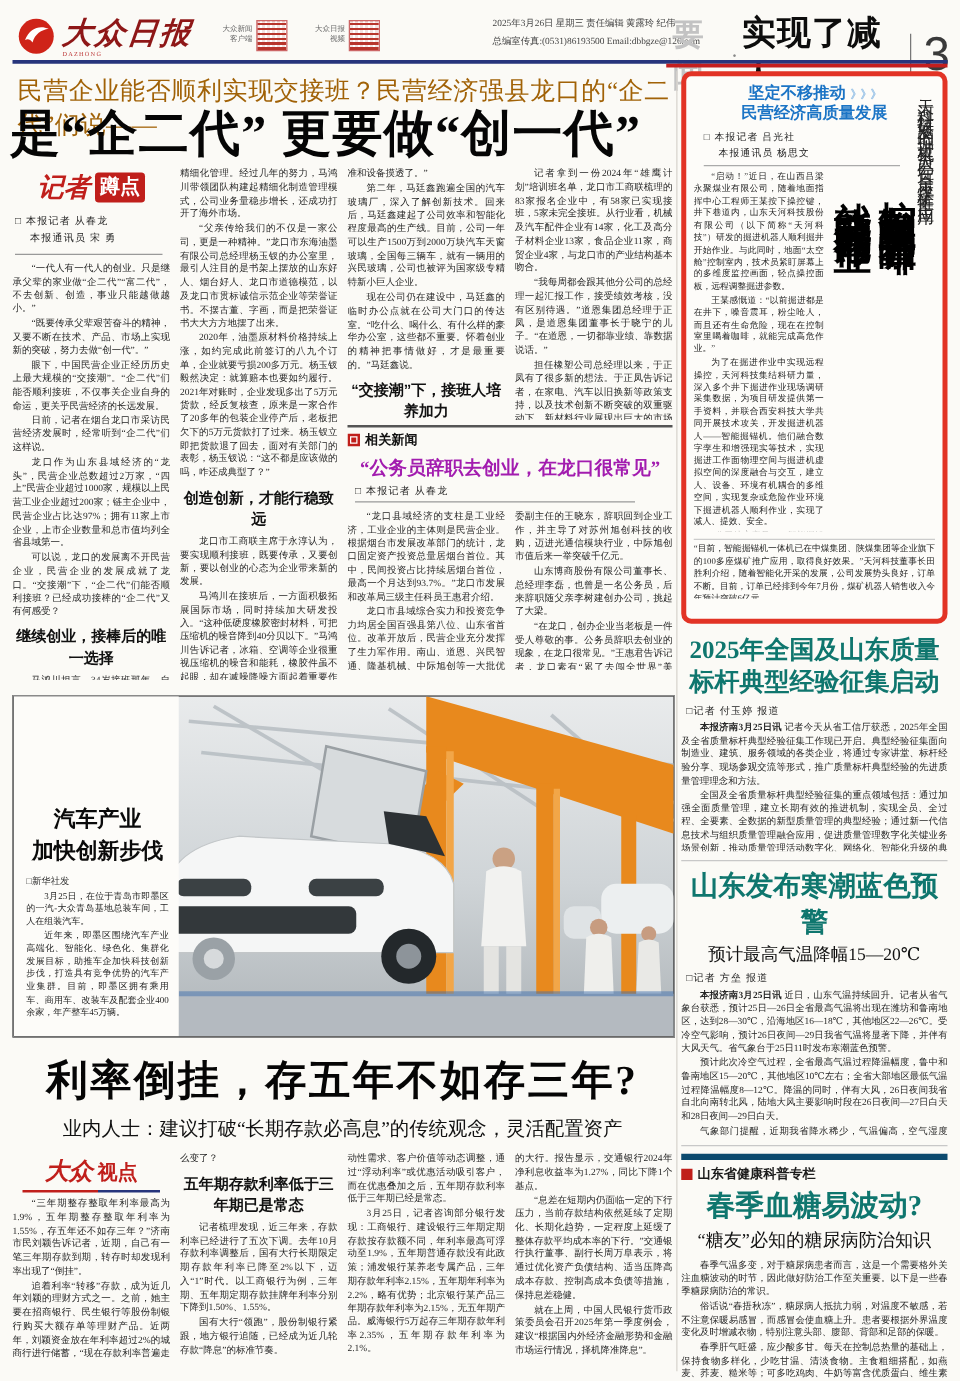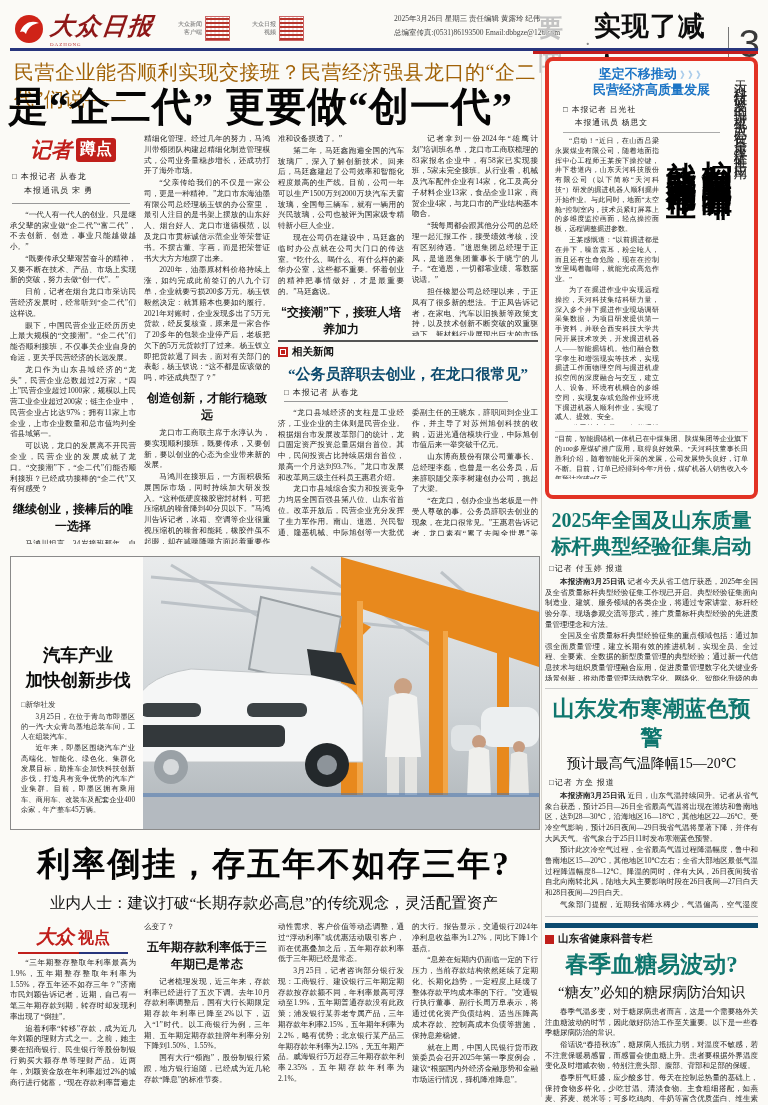--- a/index.html
+++ b/index.html
@@ -39,21 +39,21 @@
   .badge-reporter .t1{font-family:"DejaVu Serif",serif;font-style:italic;font-weight:bold;
       font-size:21px;color:#c01f1b;}
   .badge-reporter .t2{background:#c01f1b;color:#fff;font-family:"Liberation Sans",sans-serif;
       font-weight:800;font-size:16px;padding:1px 4px 2px;border-radius:3px;}
   
   .rel-box{border-top:2px solid #555;padding-top:3px;}
   .rel-label{display:flex;align-items:center;gap:4px;font-family:"Liberation Sans",sans-serif;
      font-weight:800;font-size:10.5px;color:#111;}
   .rel-icon{width:10px;height:10px;background:#c01f1b;display:inline-block;
      box-shadow:inset 0 0 0 2px #c01f1b, inset 0 0 0 3px #fff;}
-  .rel-headline{font-size:15px;font-weight:800;text-align:center;margin:6px 0 3px;color:#0c4a6e;}
+  .rel-headline{font-size:15px;font-weight:800;text-align:center;margin:6px 0 3px;color:#a21caf;}
   .rel-byline{font-size:8px;letter-spacing:1px;border-bottom:1px solid #999;margin:0 30px 6px 6px;padding-bottom:3px;}
   
   .rail{position:absolute;left:545px;top:57px;width:213px;}
   .red-box{border:4px solid #e23325;border-radius:8px;height:424px;padding:5px 6px;position:relative;background:#fdfcf9;}
   .blue-label{color:#1b74c5;font-weight:800;font-family:"Liberation Sans",sans-serif;
      font-size:13px;text-align:center;line-height:1.25;}
   .blue-label .arrows{color:#9cc4e8;font-size:9px;letter-spacing:-1px;}
   .robot-byline{font-size:7.8px;letter-spacing:1px;border-bottom:1px solid #aaa;margin:4px 28px 4px 8px;padding-bottom:3px;line-height:1.7;}
   .robot-row{display:flex;margin-top:2px;}
   .robot-textcol{flex:0 0 104px;width:104px;height:288px;overflow:hidden;}
@@ -145,22 +145,22 @@
         <span class="t1">记者</span>
         <span class="t2">蹲点</span>
       </div>
       <div class="byline-box">
         <div>□ 本报记者 从春龙</div>
         <div>　 本报通讯员 宋 勇</div>
       </div>
       <div>
           <div class="para">“一代人有一代人的创业。只是继承父辈的家业做“企二代”“富二代”，不去创新、创造，事业只能越做越小。”</div>
           <div class="para">“既要传承父辈艰苦奋斗的精神，又要不断在技术、产品、市场上实现新的突破，努力去做“创一代”。”</div>
+          <div class="para">眼下，中国民营企业正经历历史上最大规模的“交接潮”。“企二代”们能否顺利接班，不仅事关企业自身的命运，更关乎民营经济的长远发展。</div>
           <div class="para">日前，记者在烟台龙口市采访民营经济发展时，经常听到“企二代”们这样说。</div>
-          <div class="para">眼下，中国民营企业正经历历史上最大规模的“交接潮”。“企二代”们能否顺利接班，不仅事关企业自身的命运，更关乎民营经济的长远发展。</div>
           <div class="para">龙口作为山东县域经济的“龙头”，民营企业总数超过2万家，“四上”民营企业超过1000家，规模以上民营工业企业超过200家；链主企业中，民营企业占比达97%；拥有11家上市企业，上市企业数量和总市值均列全省县域第一。</div>
           <div class="para">可以说，龙口的发展离不开民营企业，民营企业的发展成就了龙口。“交接潮”下，“企二代”们能否顺利接班？已经成功接棒的“企二代”又有何感受？</div>
           <div class="colsub">继续创业，接棒后的唯一选择</div>
           <div class="para">马鸿川坦言，34岁接班那年，自己并未做好准备。</div>
         </div>
     </div>
     <div class="col">
       <div>
           <div class="para cont">精细化管理。经过几年的努力，马鸿川带领团队构建起精细化制造管理模式，公司业务量稳步增长，还成功打开了海外市场。</div>
           <div class="para">“父亲传给我们的不仅是一家公司，更是一种精神。”龙口市东海油墨有限公司总经理杨玉钗的办公室里，最引人注目的是书架上摆放的山东好人、烟台好人、龙口市道德模范，以及龙口市贯标诚信示范企业等荣誉证书。不摆古董、字画，而是把荣誉证书大大方方地摆了出来。</div>

